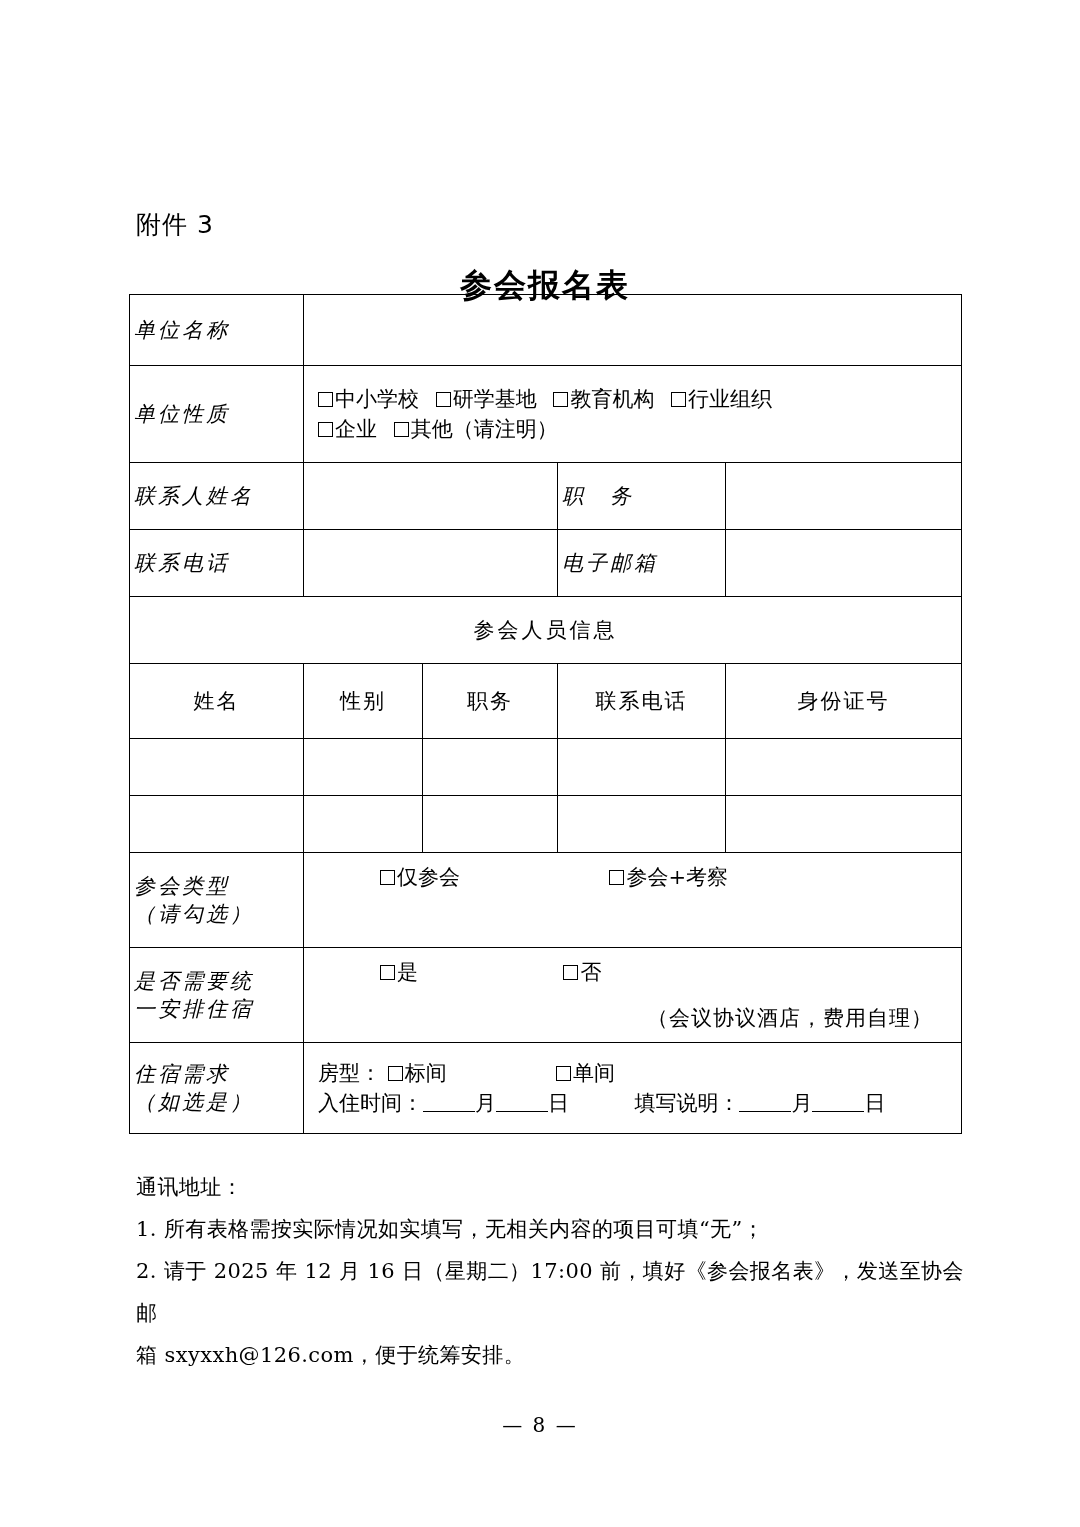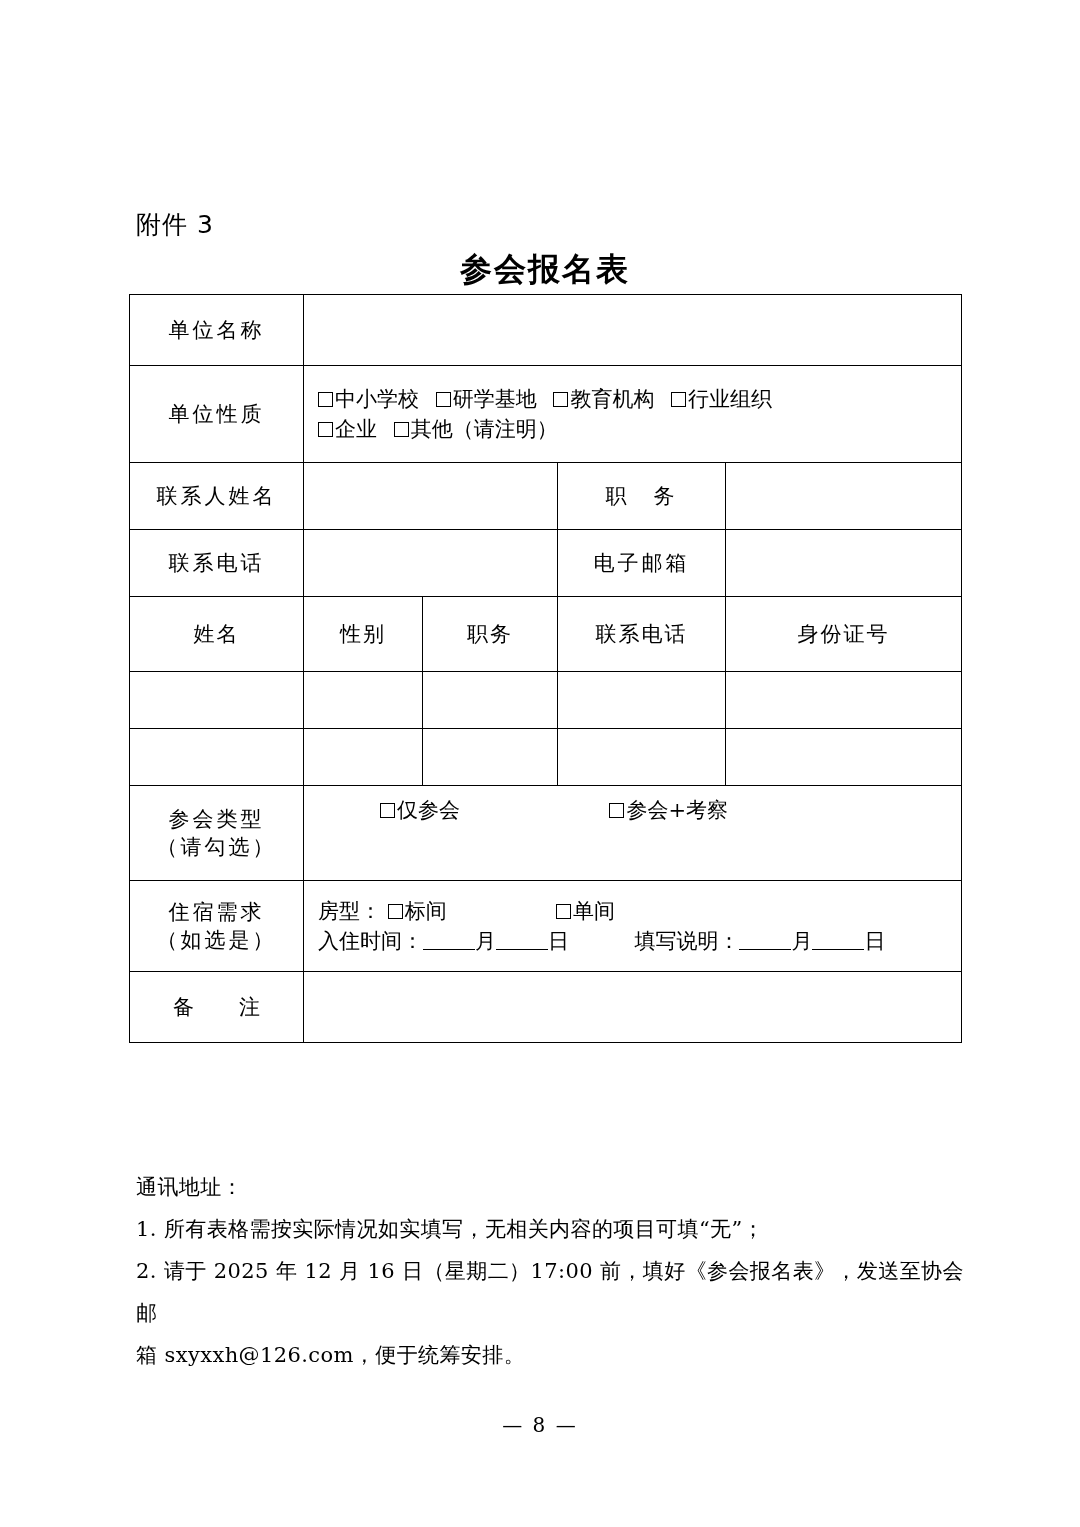--- a/index.html
+++ b/index.html
@@ -31,21 +31,21 @@
     font-size: 25px;
     font-family: "DejaVu Sans", "Liberation Sans", sans-serif;
     letter-spacing: 1px;
     white-space: nowrap;
   }
 
   
   .doc-title {
     position: absolute;
     left: 129px;
-    top: 248px;
+    top: 264px;
     width: 832px;
     text-align: center;
     font-size: 32px;
     font-weight: bold;
     font-family: "DejaVu Serif", "Liberation Serif", serif;
     letter-spacing: 2px;
   }
 
   
   .form-table {
@@ -58,24 +58,25 @@
   }
   .form-table td {
     border: 1px solid #000000;
     padding: 0;
     vertical-align: middle;
     font-size: 21px;
     font-family: "DejaVu Serif", "Liberation Serif", serif;
   }
 
   .lbl {
-    text-align: center;
+    text-align: left;
     letter-spacing: 3px;
     line-height: 1.35;
     padding: 6px 4px !important;
+    font-style: italic;
   }
   .lbl-spaced {
     text-align: center;
     letter-spacing: 12px;
     text-indent: 12px;
     padding: 6px 4px !important;
   }
   .cell-blank { }
 
   .cell-pad {
@@ -209,20 +210,23 @@
       <td class="cell-blank"></td>
     </tr>
 
     <tr>
       <td class="lbl" style="height:54px">联系电话</td>
       <td class="cell-blank" colspan="2"></td>
       <td class="lbl">电子邮箱</td>
       <td class="cell-blank"></td>
     </tr>
 
+    <tr>
+      <td class="center-band" colspan="5" style="height:48px">参会人员信息</td>
+    </tr>
 
     <tr>
       <td class="colhead" style="height:54px">姓名</td>
       <td class="colhead">性别</td>
       <td class="colhead">职务</td>
       <td class="colhead">联系电话</td>
       <td class="colhead">身份证号</td>
     </tr>
 
     <tr>
@@ -248,20 +252,34 @@
       </td>
       <td class="cell-pad" colspan="4" style="vertical-align:top">
         <div class="row-ctype-line">
           <span class="opt"><span class="cb"></span><span>仅参会</span></span>
           <span class="gap-b"></span>
           <span class="opt"><span class="cb"></span><span>参会+考察</span></span>
         </div>
       </td>
     </tr>
 
+    <tr>
+      <td class="lbl" style="height:82px">
+        <div>是否需要统</div>
+        <div>一安排住宿</div>
+      </td>
+      <td class="cell-pad" colspan="4" style="vertical-align:top">
+        <div class="row-ctype-line">
+          <span class="opt"><span class="cb"></span><span>是</span></span>
+          <span class="gap-c"></span>
+          <span class="opt"><span class="cb"></span><span>否</span></span>
+        </div>
+        <span class="note-right">（会议协议酒店，费用自理）</span>
+      </td>
+    </tr>
 
     <tr>
       <td class="lbl" style="height:78px">
         <div>住宿需求</div>
         <div>（如选是）</div>
       </td>
       <td class="cell-pad" colspan="4">
         <div>
           <span>房型：</span>
           <span class="opt"><span class="cb"></span><span>标间</span></span>
@@ -269,24 +287,20 @@
           <span class="opt"><span class="cb"></span><span>单间</span></span>
         </div>
         <div>
           <span>入住时间：</span><span class="blank-line"></span><span>月</span><span class="blank-line"></span><span>日</span>
           <span class="gap-d"></span>
           <span>填写说明：</span><span class="blank-line"></span><span>月</span><span class="blank-line"></span><span>日</span>
         </div>
       </td>
     </tr>
 
-    <tr>
-      <td class="lbl-spaced" style="height:58px">备　注</td>
-      <td class="cell-blank cell-pad" colspan="4"></td>
-    </tr>
 
   </tbody>
     </table>
 
   <div class="instructions">
     <p>通讯地址：</p>
     <p>1. 所有表格需按实际情况如实填写，无相关内容的项目可填“无”；</p>
     <p>2. 请于 2025 年 12 月 16 日（星期二）17:00 前，填好《参会报名表》，发送至协会邮</p>
     <p>箱 sxyxxh@126.com，便于统筹安排。</p>
   </div>

